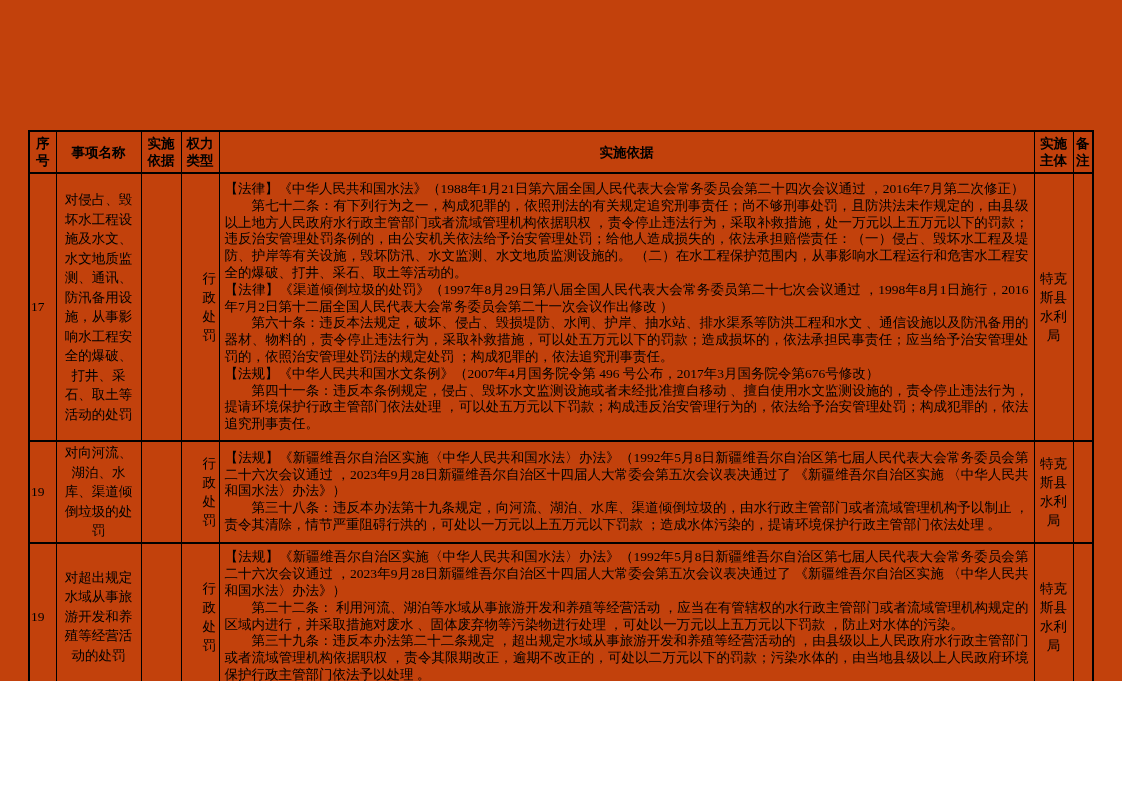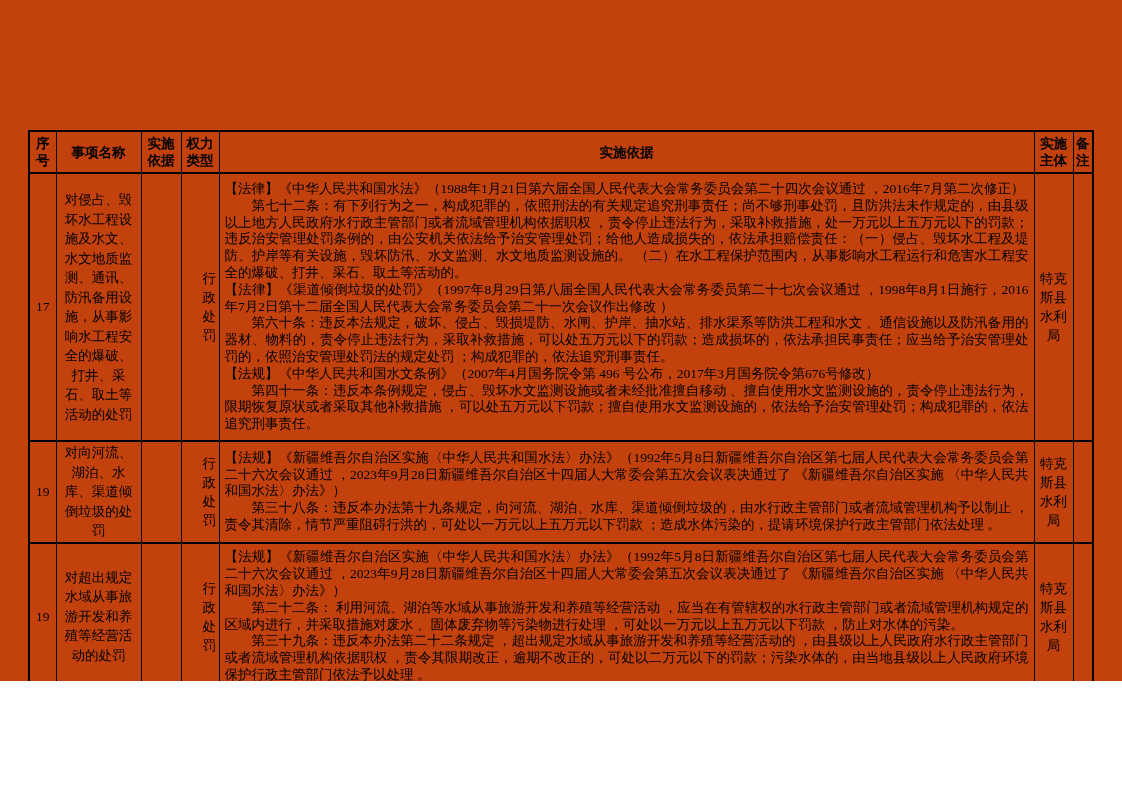--- a/index.html
+++ b/index.html
@@ -35,21 +35,20 @@
     font-weight: bold;
     text-align: center;
     line-height: 17px;
     height: 42px;
     border-bottom-width: 2px;
     padding: 1px 2px;
     word-break: break-all;
   }
   .power-table tbody td { border-bottom-width: 2px; }
   td.c-no {
-    text-align: center;
     padding: 0 1px;
   }
   td.c-name {
     text-align: center;
     word-break: break-all;
     line-height: 19.5px;
     padding: 1px 6px;
   }
   td.c-sub, td.c-remark { padding: 0; }
   td.c-type {
@@ -119,21 +118,21 @@
         <td class="c-no">17</td>
         <td class="c-name">对侵占、毁坏水工程设施及水文、水文地质监测、通讯、防汛备用设施，从事影响水工程安全的爆破、打井、采石、取土等活动的处罚</td>
         <td class="c-sub"></td>
         <td class="c-type">行政处罚</td>
         <td class="c-basis">
           <p class="law">【法律】《中华人民共和国水法》（1988年1月21日第六届全国人民代表大会常务委员会第二十四次会议通过 ，2016年7月第二次修正）</p>
           <p class="art">第七十二条：有下列行为之一，构成犯罪的，依照刑法的有关规定追究刑事责任；尚不够刑事处罚，且防洪法未作规定的，由县级以上地方人民政府水行政主管部门或者流域管理机构依据职权 ，责令停止违法行为，采取补救措施，处一万元以上五万元以下的罚款；违反治安管理处罚条例的，由公安机关依法给予治安管理处罚；给他人造成损失的，依法承担赔偿责任：（一）侵占、毁坏水工程及堤防、护岸等有关设施，毁坏防汛、水文监测、水文地质监测设施的。 （二）在水工程保护范围内，从事影响水工程运行和危害水工程安全的爆破、打井、采石、取土等活动的。</p>
           <p class="law">【法律】《渠道倾倒垃圾的处罚》（1997年8月29日第八届全国人民代表大会常务委员第二十七次会议通过 ，1998年8月1日施行，2016年7月2日第十二届全国人民代表大会常务委员会第二十一次会议作出修改 ）</p>
           <p class="art">第六十条：违反本法规定，破坏、侵占、毁损堤防、水闸、护岸、抽水站、排水渠系等防洪工程和水文 、通信设施以及防汛备用的器材、物料的，责令停止违法行为，采取补救措施，可以处五万元以下的罚款；造成损坏的，依法承担民事责任；应当给予治安管理处罚的，依照治安管理处罚法的规定处罚 ；构成犯罪的，依法追究刑事责任。</p>
           <p class="law">【法规】《中华人民共和国水文条例》（2007年4月国务院令第 496 号公布，2017年3月国务院令第676号修改）</p>
-          <p class="art">第四十一条：违反本条例规定，侵占、毁坏水文监测设施或者未经批准擅自移动 、擅自使用水文监测设施的，责令停止违法行为，限期恢复原状或者采取其他补救措施 ，可以处五万元以下罚款；擅自使用水文监测设施的，依法给予治安管理处罚；构成犯罪的，依法追究刑事责任。</p>
+          <p class="art">第四十一条：违反本条例规定，侵占、毁坏水文监测设施或者未经批准擅自移动 、擅自使用水文监测设施的，责令停止违法行为，提请环境保护行政主管部门依法处理 ，可以处五万元以下罚款；构成违反治安管理行为的，依法给予治安管理处罚；构成犯罪的，依法追究刑事责任。</p>
         </td>
         <td class="c-impl">特克斯县水利局</td>
         <td class="c-remark"></td>
       </tr>
       <tr class="r18">
         <td class="c-no">19</td>
         <td class="c-name">对向河流、湖泊、水库、渠道倾倒垃圾的处罚</td>
         <td class="c-sub"></td>
         <td class="c-type">行政处罚</td>
         <td class="c-basis">

